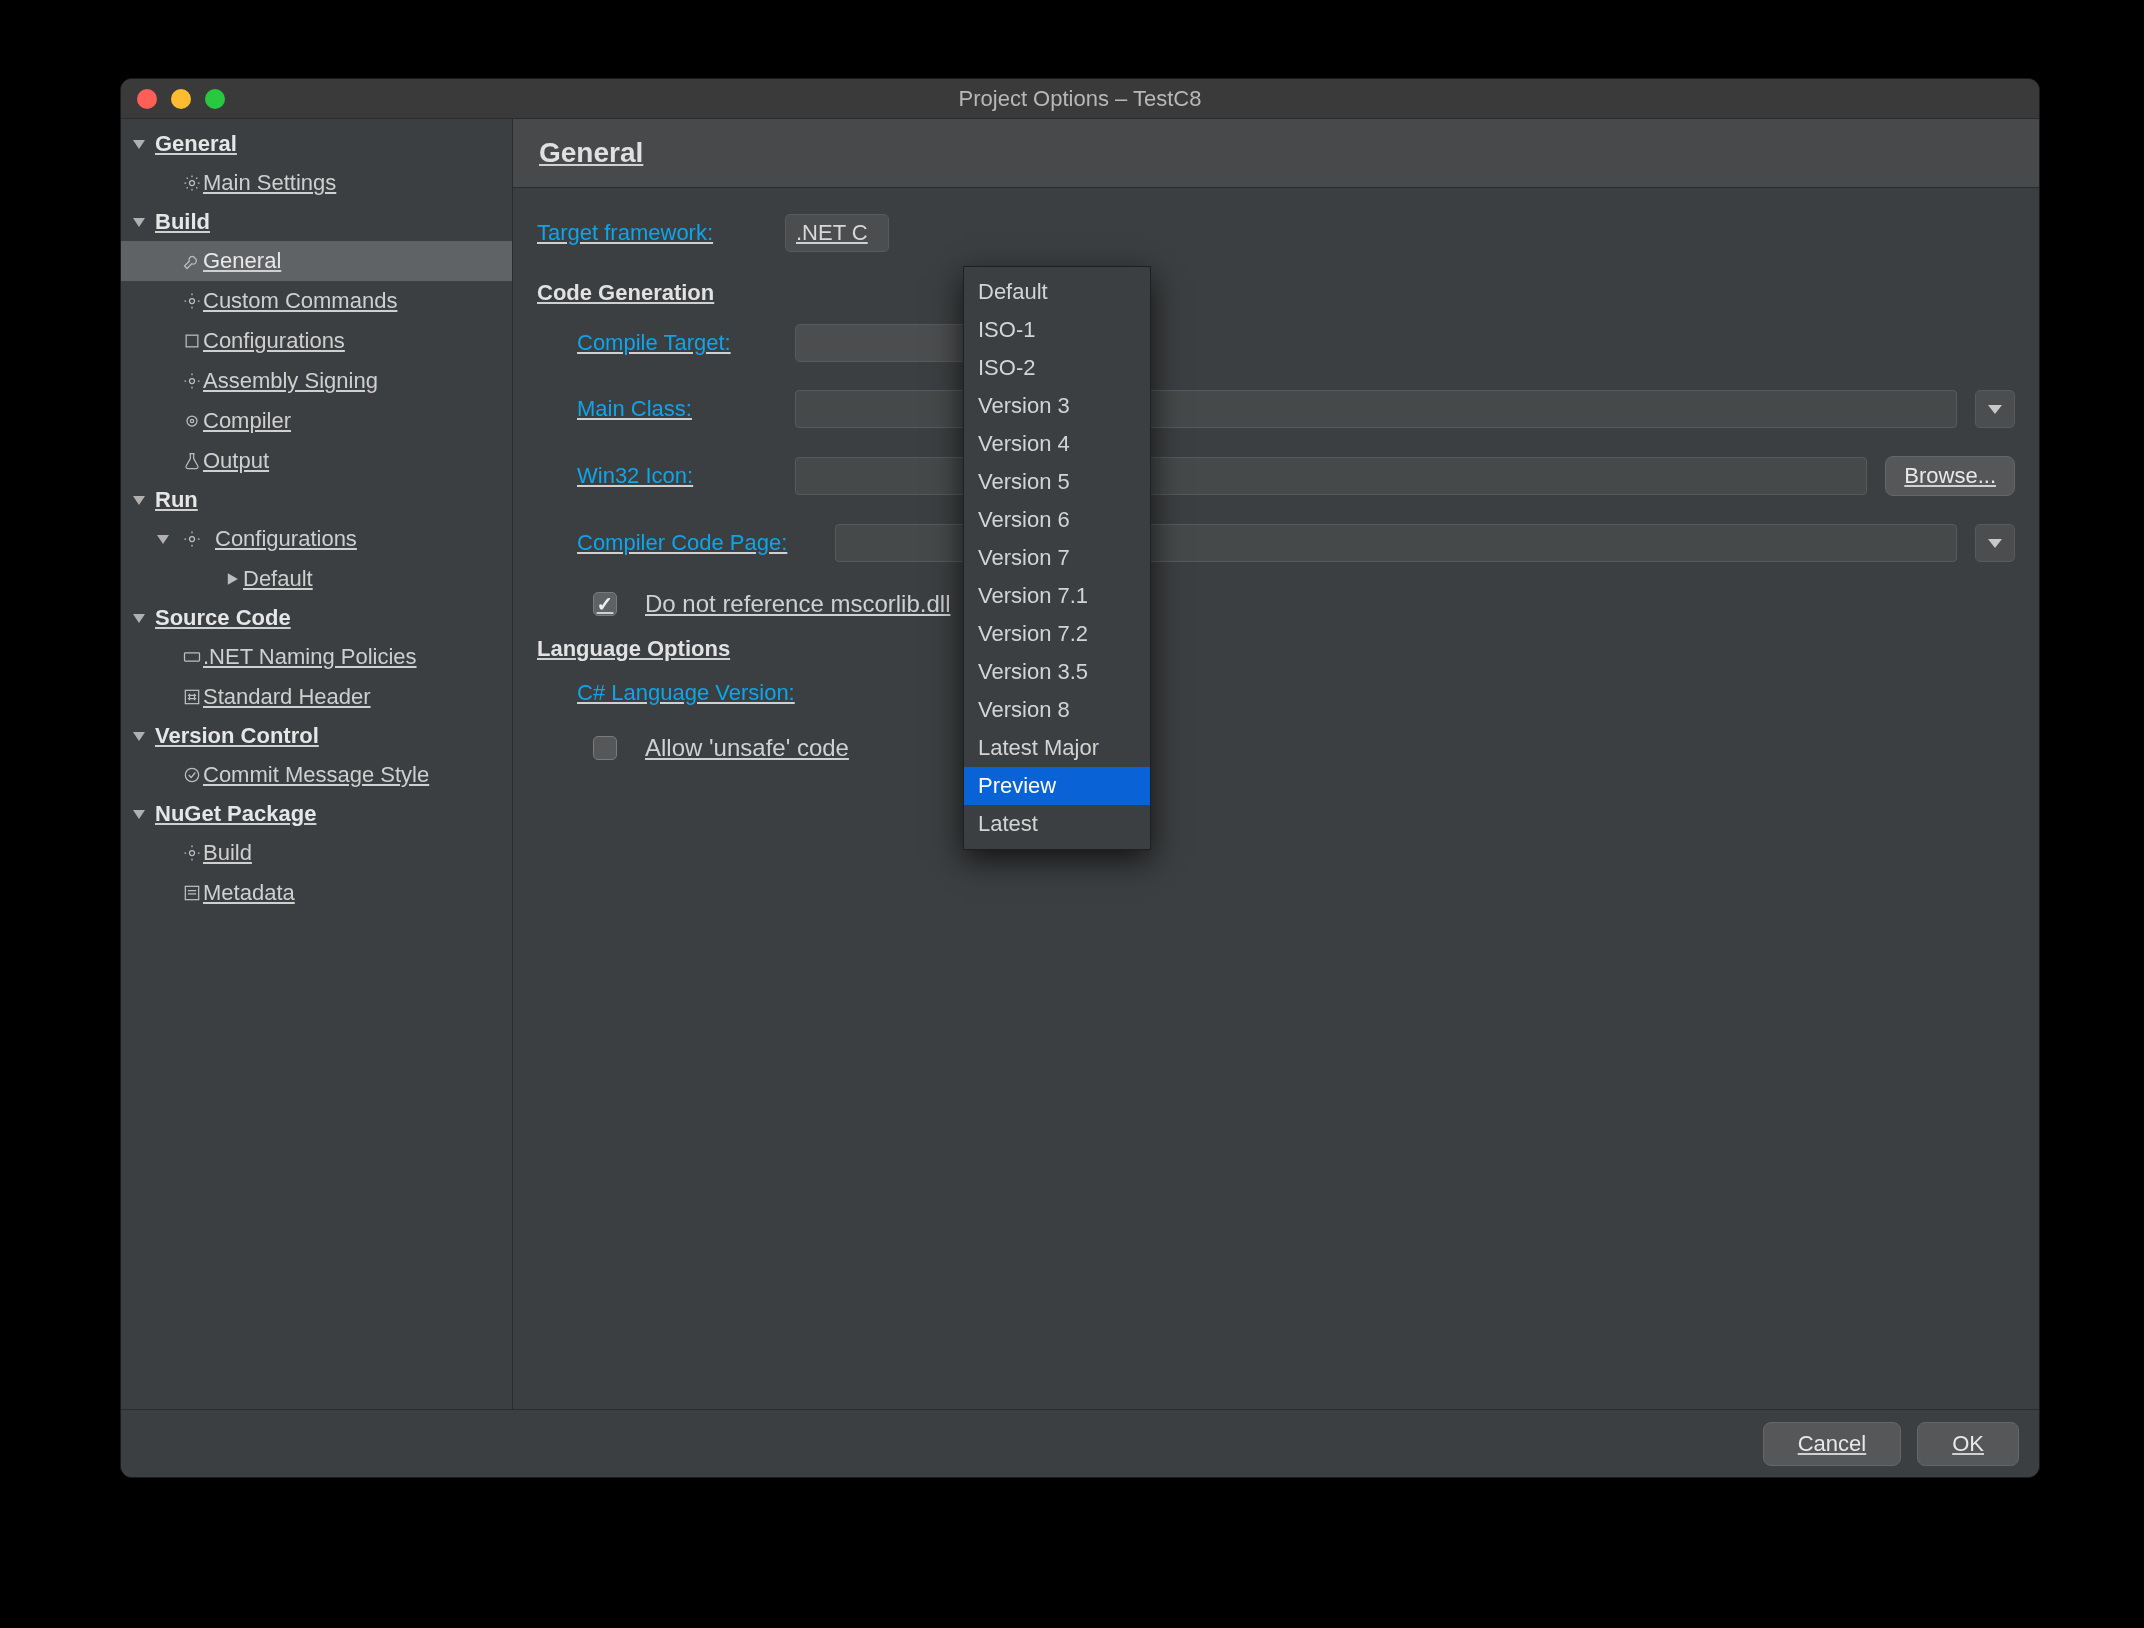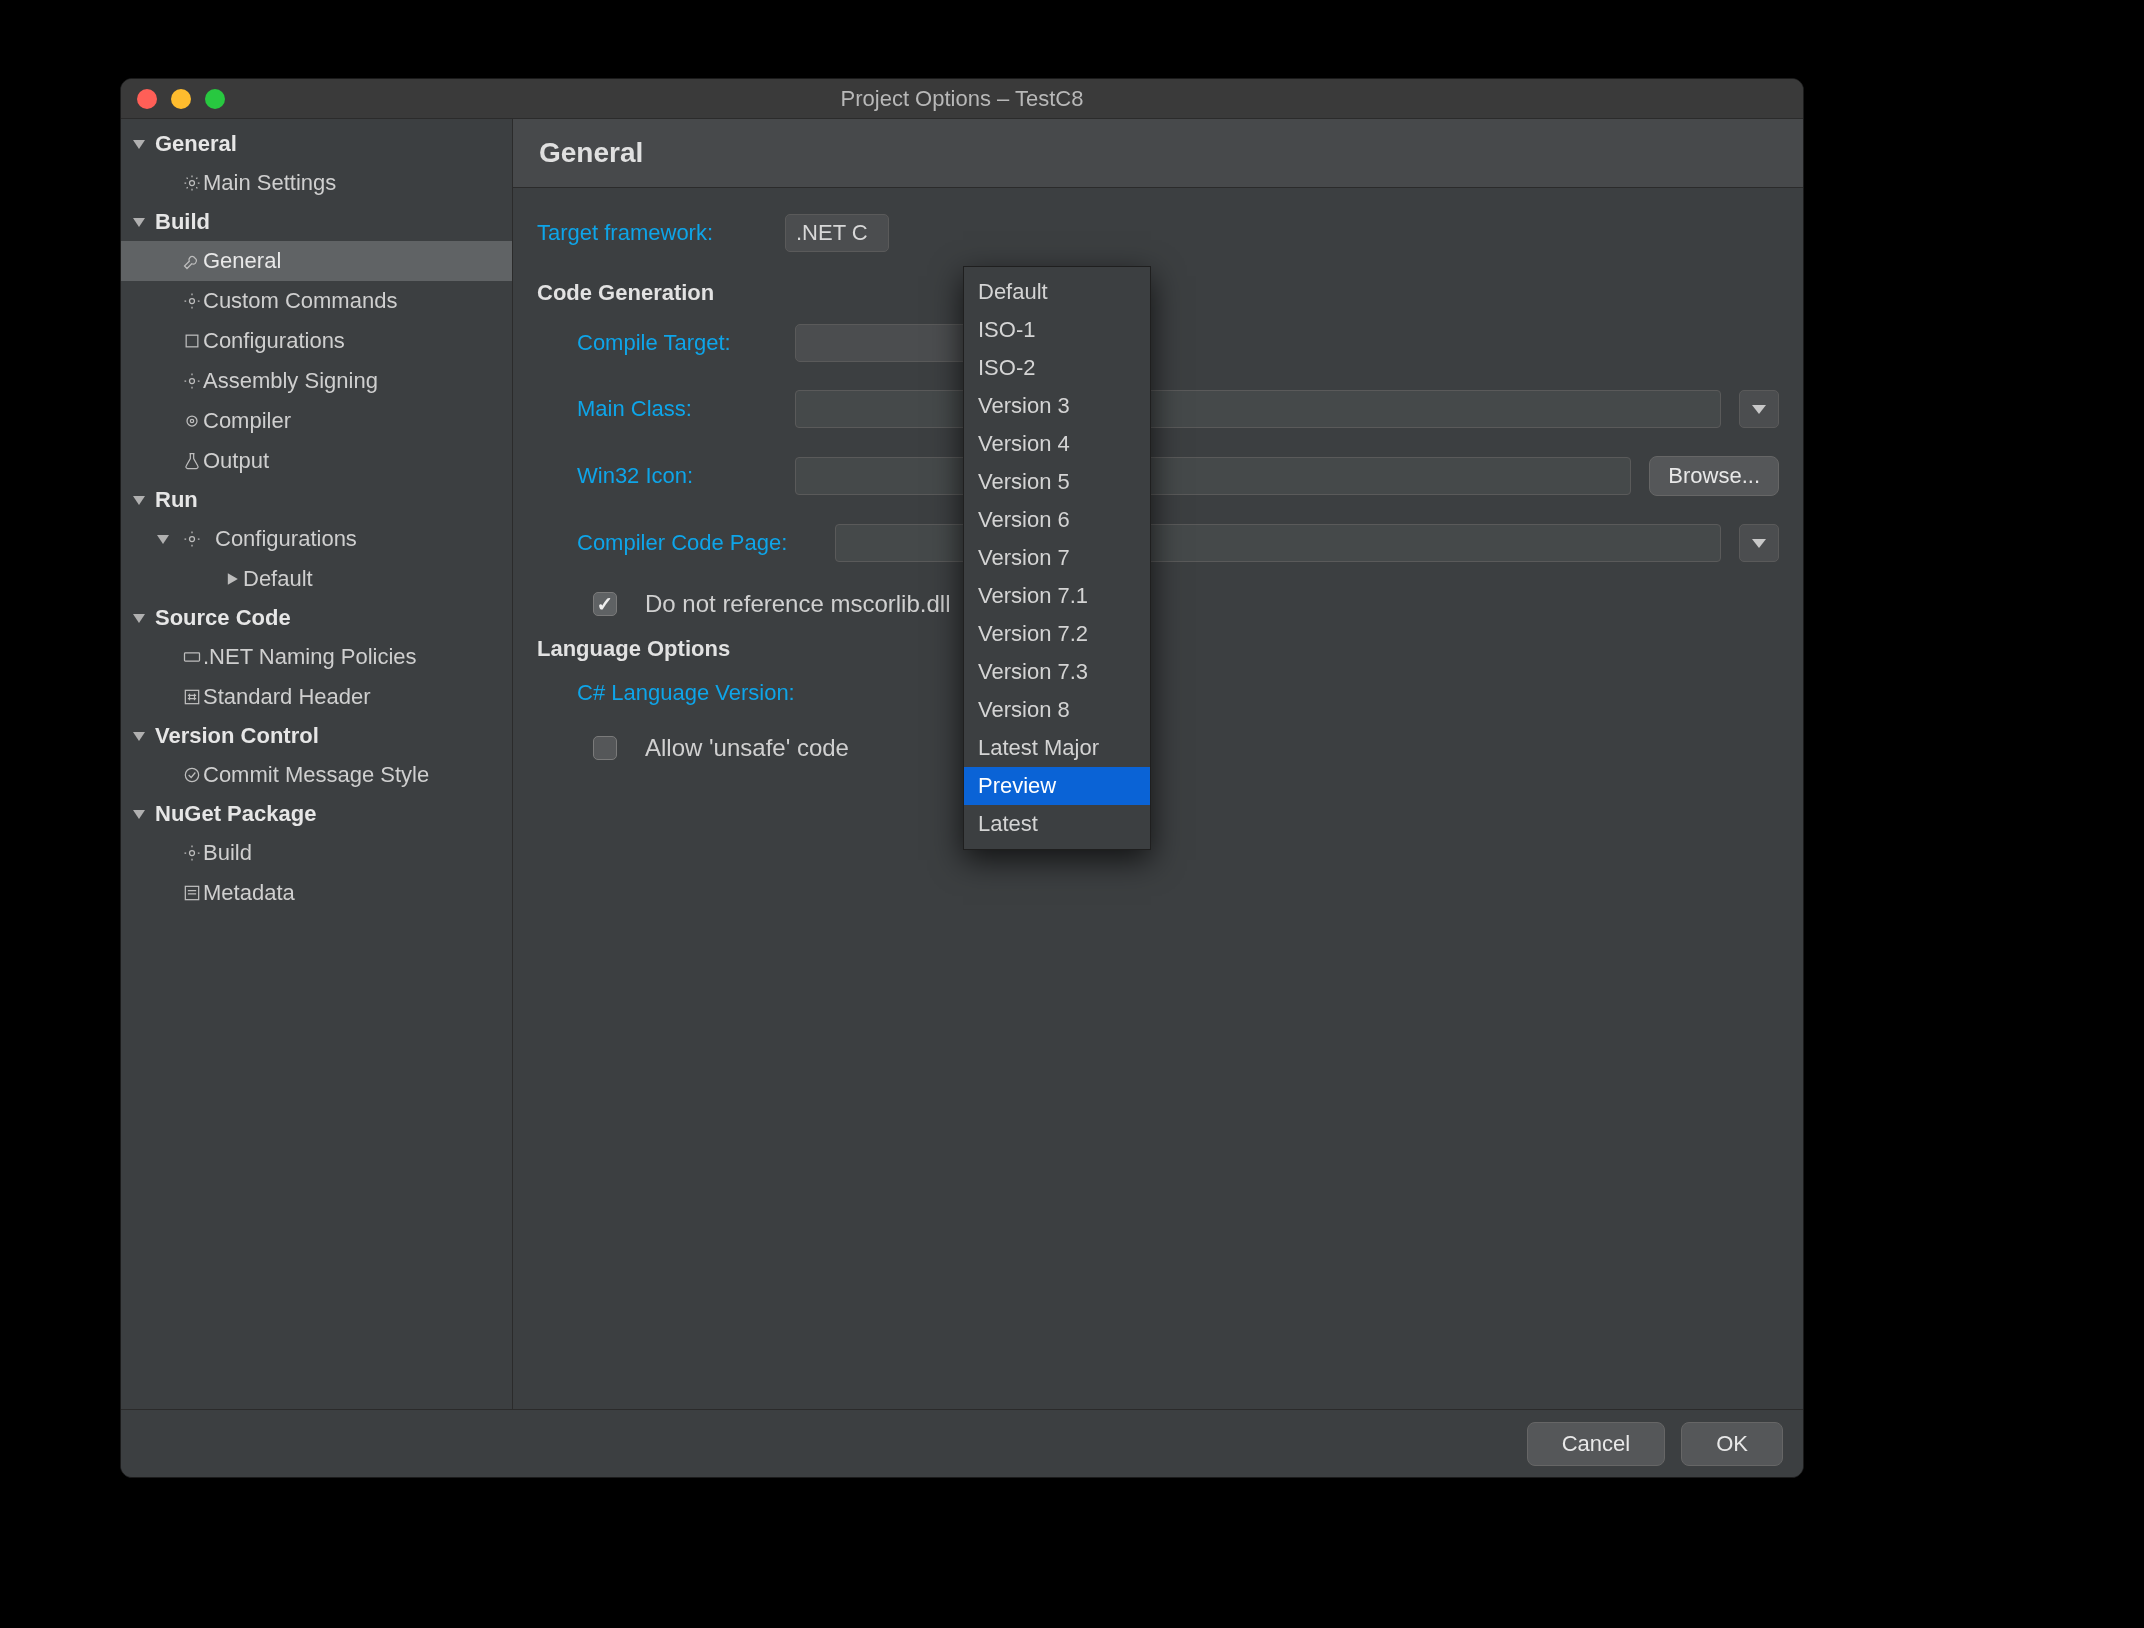--- a/index.html
+++ b/index.html
@@ -9,29 +9,30 @@
     background: #000;
     font-family: -apple-system, "Helvetica Neue", Arial, sans-serif;
     font-size: 24px;
     color: #d0d0d0;
     overflow: hidden;
   }
   .window {
     position: absolute;
     left: 120px;
     top: 78px;
-    width: 1684px;
+    width: 1920px;
     height: 1400px;
     background: #3c3f41;
     border: 1px solid #1b1b1b;
     border-radius: 12px;
     box-shadow: 0 30px 80px rgba(0,0,0,0.6);
     display: flex;
     flex-direction: column;
     overflow: hidden;
+    text-decoration: underline;
   }
   .titlebar {
     height: 40px;
     background: #3a3a3a;
     display: flex;
     align-items: center;
     position: relative;
     border-bottom: 1px solid #2b2b2b;
   }
   .traffic { display: flex; align-items: center; gap: 14px; padding-left: 16px;}
@@ -416,19 +417,19 @@
       <div class="menu-item">Default</div>
       <div class="menu-item">ISO-1</div>
       <div class="menu-item">ISO-2</div>
       <div class="menu-item">Version 3</div>
       <div class="menu-item">Version 4</div>
       <div class="menu-item">Version 5</div>
       <div class="menu-item">Version 6</div>
       <div class="menu-item">Version 7</div>
       <div class="menu-item">Version 7.1</div>
       <div class="menu-item">Version 7.2</div>
-      <div class="menu-item">Version 7.3</div>
+      <div class="menu-item">Version 3.5</div>
       <div class="menu-item">Version 8</div>
       <div class="menu-item">Latest Major</div>
       <div class="menu-item highlight">Preview</div>
       <div class="menu-item">Latest</div>
     </div>
 </div>
 
 </body></html>

